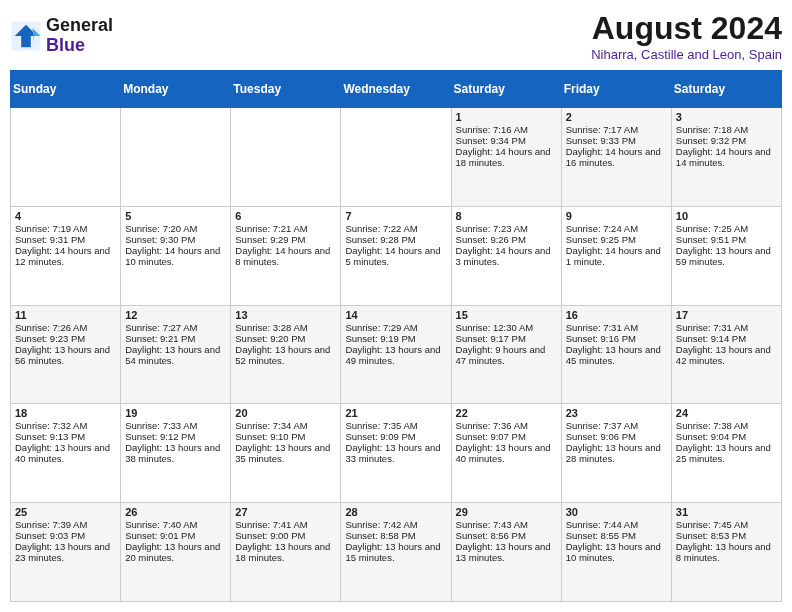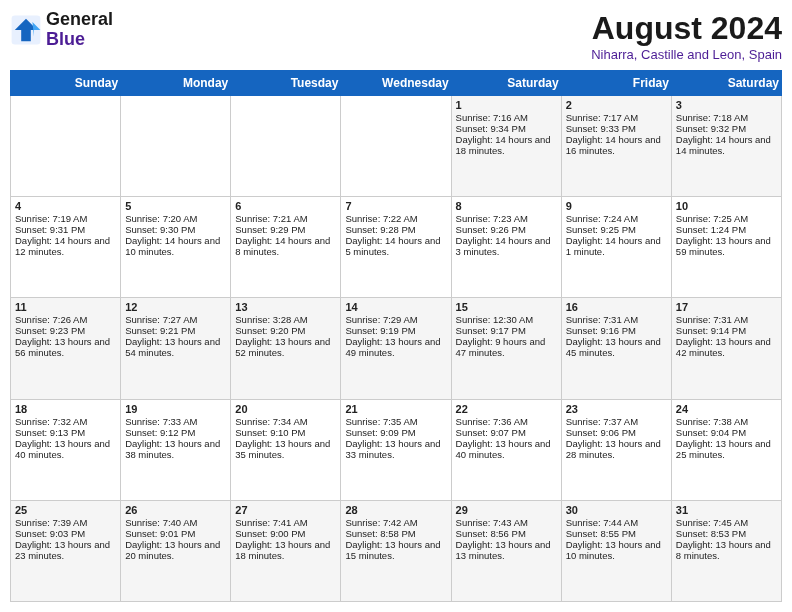--- a/index.html
+++ b/index.html
@@ -13,21 +13,21 @@
     .page {
       width: 792px;
       height: 612px;
       padding: 10px;
       display: flex;
       flex-direction: column;
     }
     .header {
       display: flex;
       justify-content: space-between;
-      align-items: flex-start;
+      align-items: center;
       margin-bottom: 8px;
     }
     .logo {
       display: flex;
       align-items: center;
     }
     .logo-text {
       font-size: 18px;
       font-weight: bold;
       color: #1a1a1a;
@@ -55,22 +55,22 @@
     .calendar {
       flex: 1;
       border: 1px solid #ccc;
       border-collapse: collapse;
       width: 100%;
       table-layout: fixed;
     }
     .calendar th {
       background: #1565c0;
       color: #fff;
-      text-align: right;
-      padding: 5px 2px;
+      text-align: left;
+      padding: 11px 2px;
       font-size: 12px;
       font-weight: bold;
       border: 1px solid #1565c0;
       margin-left: 40px;
     }
     .calendar td {
       border: 1px solid #ccc;
       vertical-align: top;
       padding: 3px 4px;
       font-size: 9.5px;
@@ -185,21 +185,21 @@
           </td>
           <td>
             <span class="day-num">9</span>
             <div>Sunrise: 7:24 AM</div>
             <div>Sunset: 9:25 PM</div>
             <div>Daylight: 14 hours and 1 minute.</div>
           </td>
           <td>
             <span class="day-num">10</span>
             <div>Sunrise: 7:25 AM</div>
-            <div>Sunset: 1:24 PM</div>
+            <div>Sunset: 9:51 PM</div>
             <div>Daylight: 13 hours and 59 minutes.</div>
           </td>
         </tr>
         <tr>
           <td>
             <span class="day-num">11</span>
             <div>Sunrise: 7:26 AM</div>
             <div>Sunset: 9:23 PM</div>
             <div>Daylight: 13 hours and 56 minutes.</div>
           </td>

